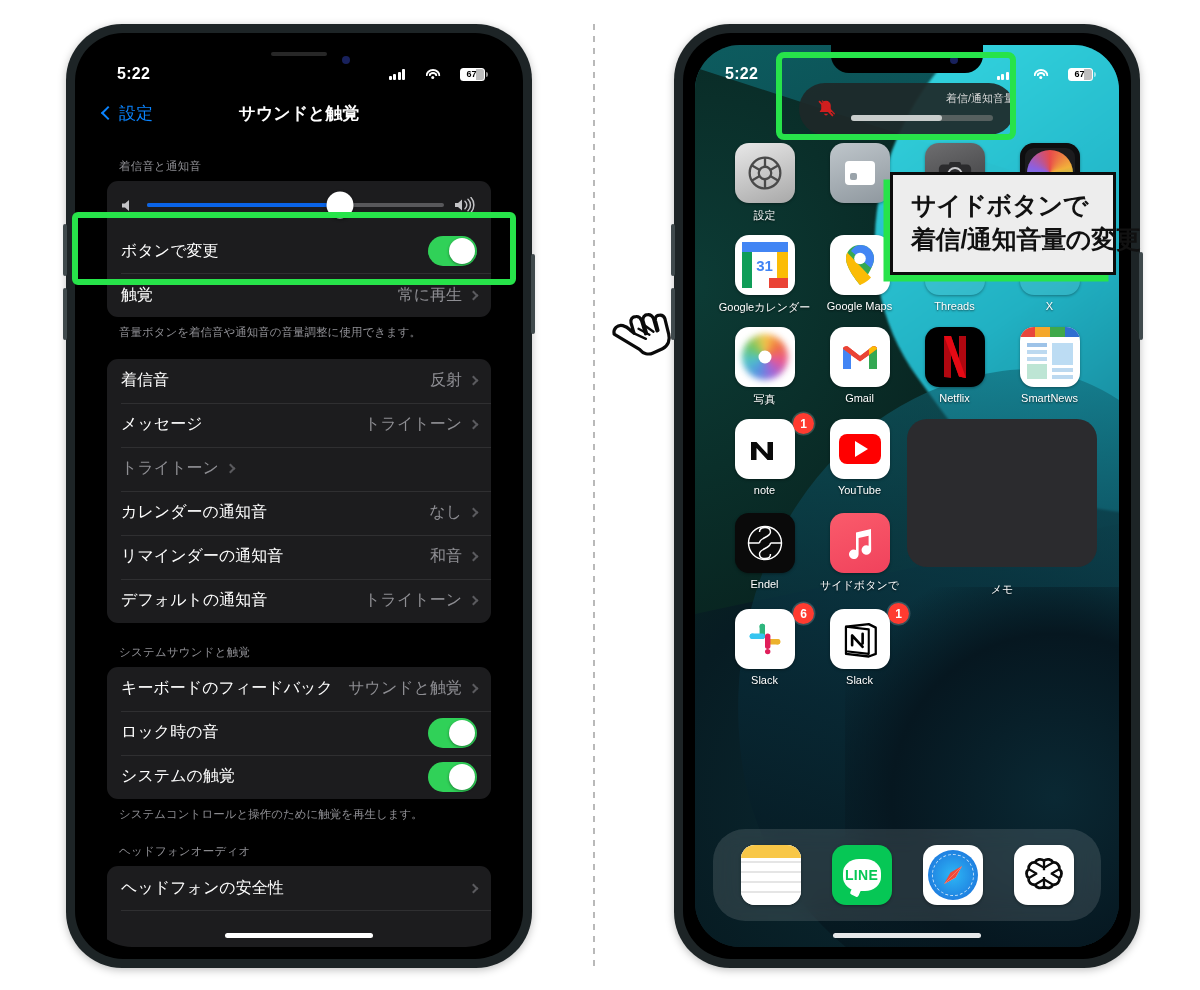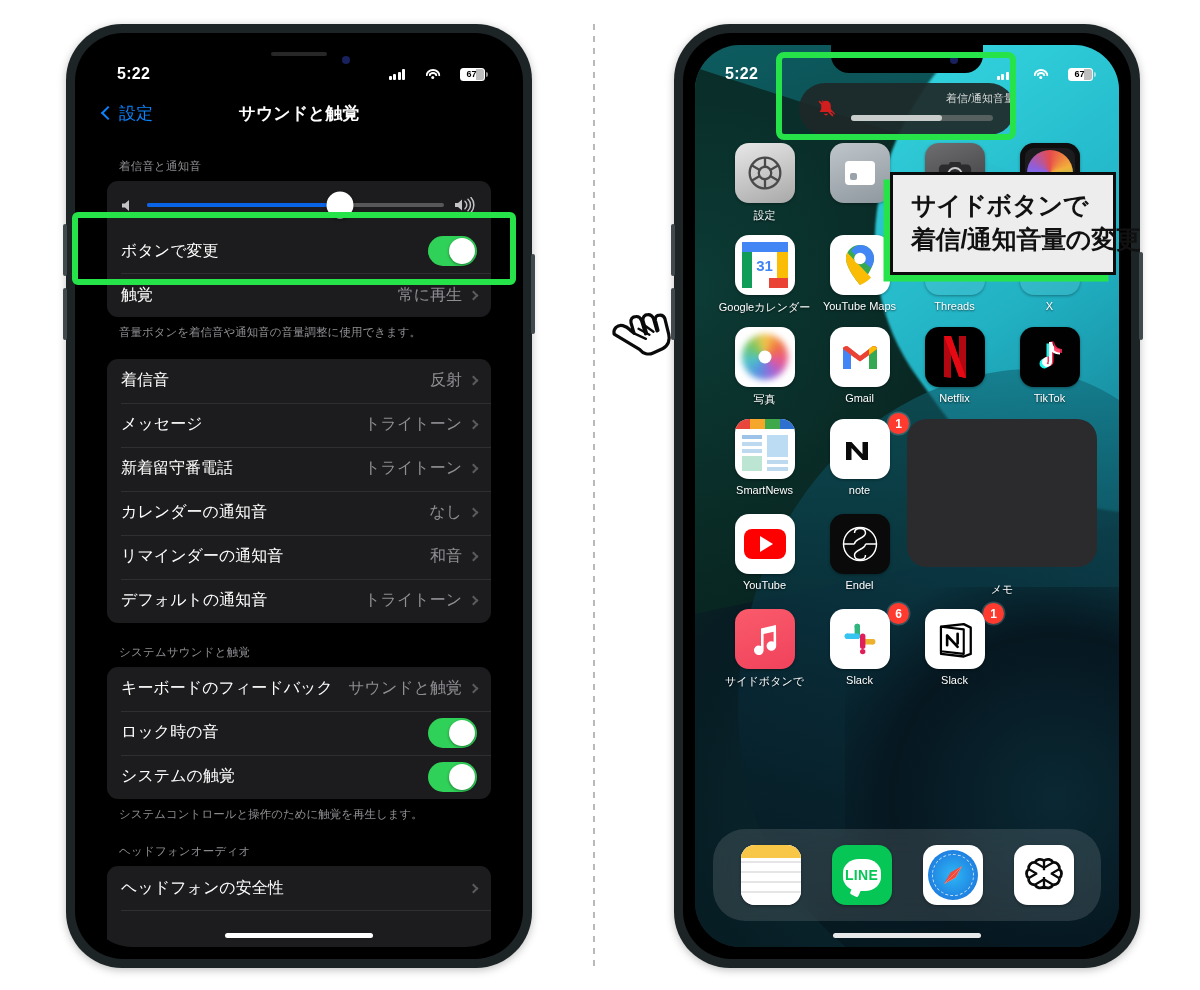--- a/index.html
+++ b/index.html
@@ -298,21 +298,20 @@
               <span class="lbl">着信音</span>
               <span class="val">反射</span>
               <span class="chev-right"></span>
             </div>
             <div class="row">
               <span class="lbl">メッセージ</span>
               <span class="val">トライトーン</span>
               <span class="chev-right"></span>
             </div>
             <div class="row">
-              <span class="lbl">新着留守番電話</span>
               <span class="val">トライトーン</span>
               <span class="chev-right"></span>
             </div>
             <div class="row">
               <span class="lbl">カレンダーの通知音</span>
               <span class="val">なし</span>
               <span class="chev-right"></span>
             </div>
             <div class="row">
               <span class="lbl">リマインダーの通知音</span>
@@ -481,21 +480,21 @@
           <div class="app">
             <div class="icon" style="background:#fff;">
               <svg width="38" height="44" viewBox="0 0 38 44">
                 <path d="M19 2c8 0 14 6 14 13.5C33 26 19 42 19 42S5 26 5 15.5C5 8 11 2 19 2z" fill="#34a853"></path>
                 <path d="M19 2c8 0 14 6 14 13.5 0 3-1.2 6.3-3 9.6L10 8C12.5 4.3 15.5 2 19 2z" fill="#4285f4"></path>
                 <path d="M6.2 9.5L30 34.5C25 40 19 42 19 42S5 26 5 15.5c0-2.2.4-4.2 1.2-6z" fill="#fbbc05"></path>
                 <path d="M30 34.5L10 8c2.3-3.6 5.6-6 9-6 8 0 14 6 14 13.5 0 5.6-1.3 12.2-3 19z" fill="#ea4335" opacity=".0"></path>
                 <circle cx="19" cy="15.5" r="5.8" fill="#fff"></circle>
               </svg>
             </div>
-            <div class="name">YouTube Maps</div>
+            <div class="name">Google Maps</div>
           </div>
 
           <div class="app">
             <div class="icon" style="background:rgba(255,255,255,.08);"></div>
             <div class="name">Threads</div>
           </div>
 
           <div class="app">
             <div class="icon" style="background:rgba(255,255,255,.08);"></div>
             <div class="name">X</div>
@@ -533,32 +532,20 @@
               <svg width="26" height="44" viewBox="0 0 26 44">
                 <path d="M2 1h7l8 24V1h7v42l-7-1.5L9 19v23l-7-1z" fill="#e50914"></path>
                 <path d="M2 1h7v42l-7-1z" fill="#b00710"></path>
                 <path d="M17 1h7v42l-7-1.5z" fill="#b00710"></path>
                 <path d="M9 1l15 42-7-1.5L2 1z" fill="#e50914"></path>
               </svg>
             </div>
             <div class="name">Netflix</div>
           </div>
 
-          <div class="app">
-            <div class="icon" style="background:#010101;">
-              <svg width="30" height="34" viewBox="0 0 30 34">
-                <path d="M17 2v20a5 5 0 11-4.5-5v5.2A1.1 1.1 0 1014 23V2z" fill="#25f4ee" transform="translate(-2.5,1.5)"></path>
-                <path d="M17 2v20a5 5 0 11-4.5-5v5.2A1.1 1.1 0 1014 23V2z" fill="#fe2c55" transform="translate(1.5,-0.5)"></path>
-                <path d="M17 2v20a5 5 0 11-4.5-5v5.2A1.1 1.1 0 1014 23V2z" fill="#fff"></path>
-                <path d="M17 2c.6 4.4 3.6 7.2 8 7.6v5c-3.2 0-6-1-8-2.8z" fill="#fff"></path>
-                <path d="M19 1.5c.6 4.4 3.6 7.2 8 7.6v4c-3.2 0-6-1-8-2.8z" fill="#fe2c55" opacity=".85"></path>
-              </svg>
-            </div>
-            <div class="name">TikTok</div>
-          </div>
 
           <div class="app">
             <div class="icon" style="background:#fff;">
               <div style="position:absolute;left:0;right:0;top:0;height:10px;display:flex;">
                 <div style="flex:1;background:#e8463c"></div>
                   <div style="flex:1;background:#f4a72b"></div>
                 <div style="flex:1;background:#3fa84a"></div>
                   <div style="flex:1;background:#2f6fd0"></div>
               </div>
               <div style="position:absolute;left:7px;right:7px;top:16px;bottom:8px;display:flex;gap:5px;">

